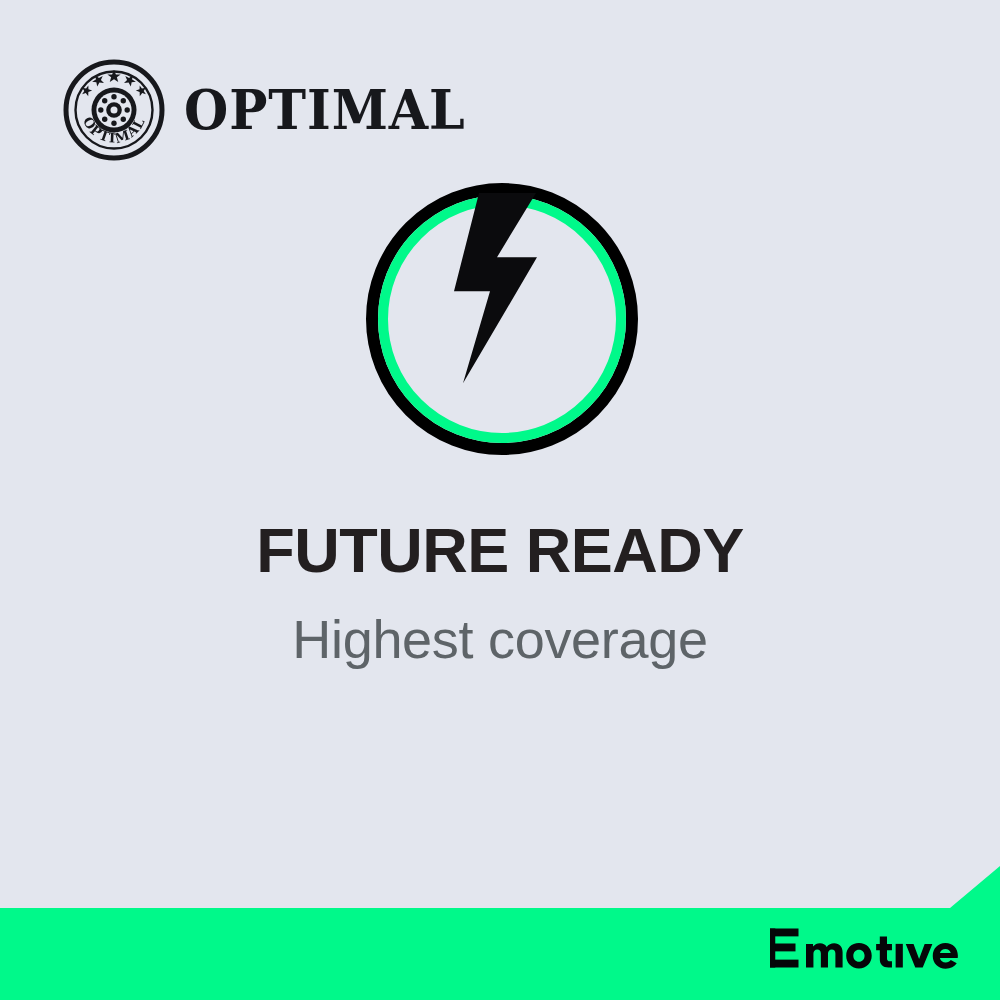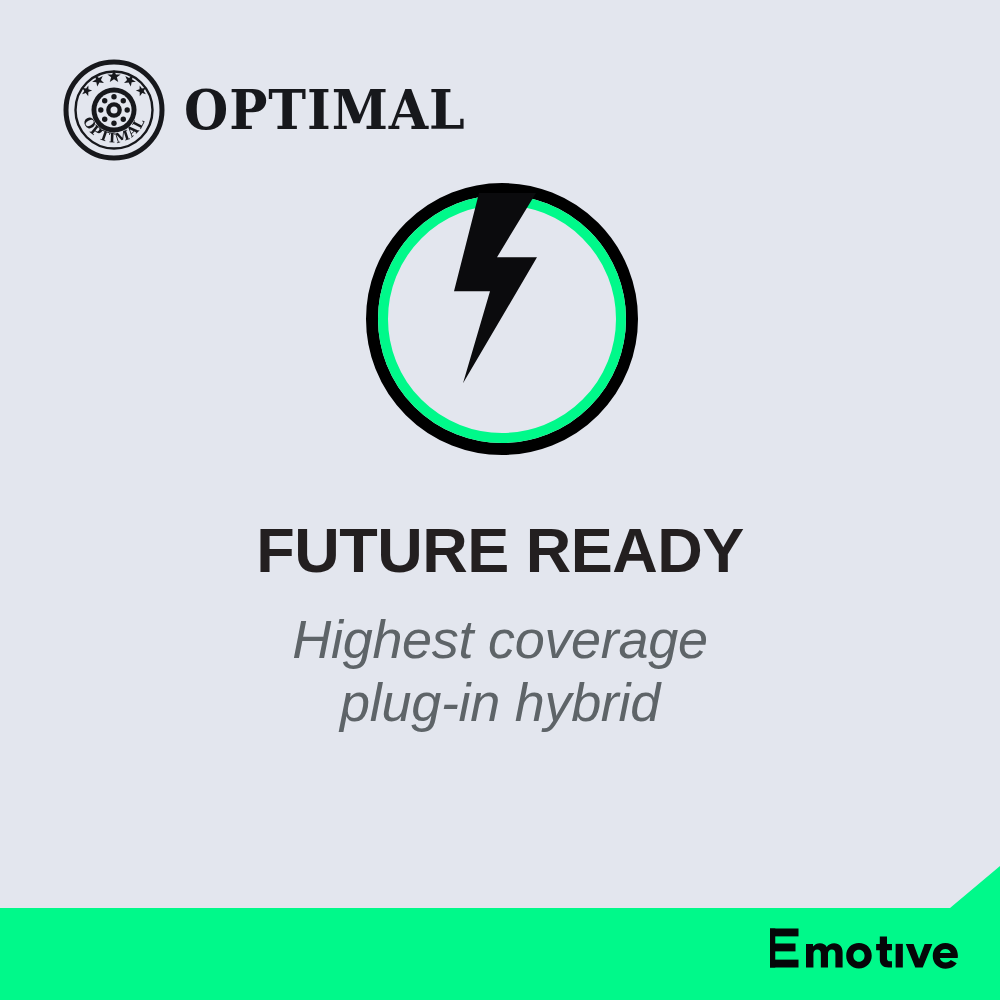--- a/index.html
+++ b/index.html
@@ -60,21 +60,21 @@
     white-space:nowrap;
   }
   #subtitle {
     margin-top:26px;
     font-size:54px;
     font-weight:400;
     color:#5e6468;
     line-height:1.17;
     letter-spacing:-0.3px;
   }
-  #subtitle .ln { display:block; white-space:nowrap;font-style:italic; }
+  #subtitle .ln { display:block; white-space:nowrap; }
 
   
   #footer {
     position:absolute;
     left:0; top:0;
     width:1000px; height:1000px;
     pointer-events:none;
   }
   #footer svg { display:block; width:1000px; height:1000px; }
   #footer-word {
@@ -161,21 +161,20 @@
       <circle cx="136" cy="136" r="119" fill="#e3e6ee" stroke="#00f98a" stroke-width="10"></circle>
 
       <path fill="#0b0b0d" d="M 113 5 L 170 5 L 131 75 L 171 75 L 97 212 L 124 112 L 88 112 Z" transform="translate(0,66) scale(1,0.92) translate(0,-66)"></path>
     </svg>
   </div>
 
   <div id="copy">
     <h1 id="headline">FUTURE READY</h1>
     <div id="subtitle">
       <span class="ln">Highest coverage</span>
-      <span class="ln">plug-in hybrid</span>
     </div>
   </div>
 
   <div id="footer">
     <svg viewBox="0 0 1000 1000">
       <polygon points="0,908 950,908 1000,866 1000,1000 0,1000" fill="#00f98a"></polygon>
     </svg>
   </div>
 
   <div id="footer-word">

